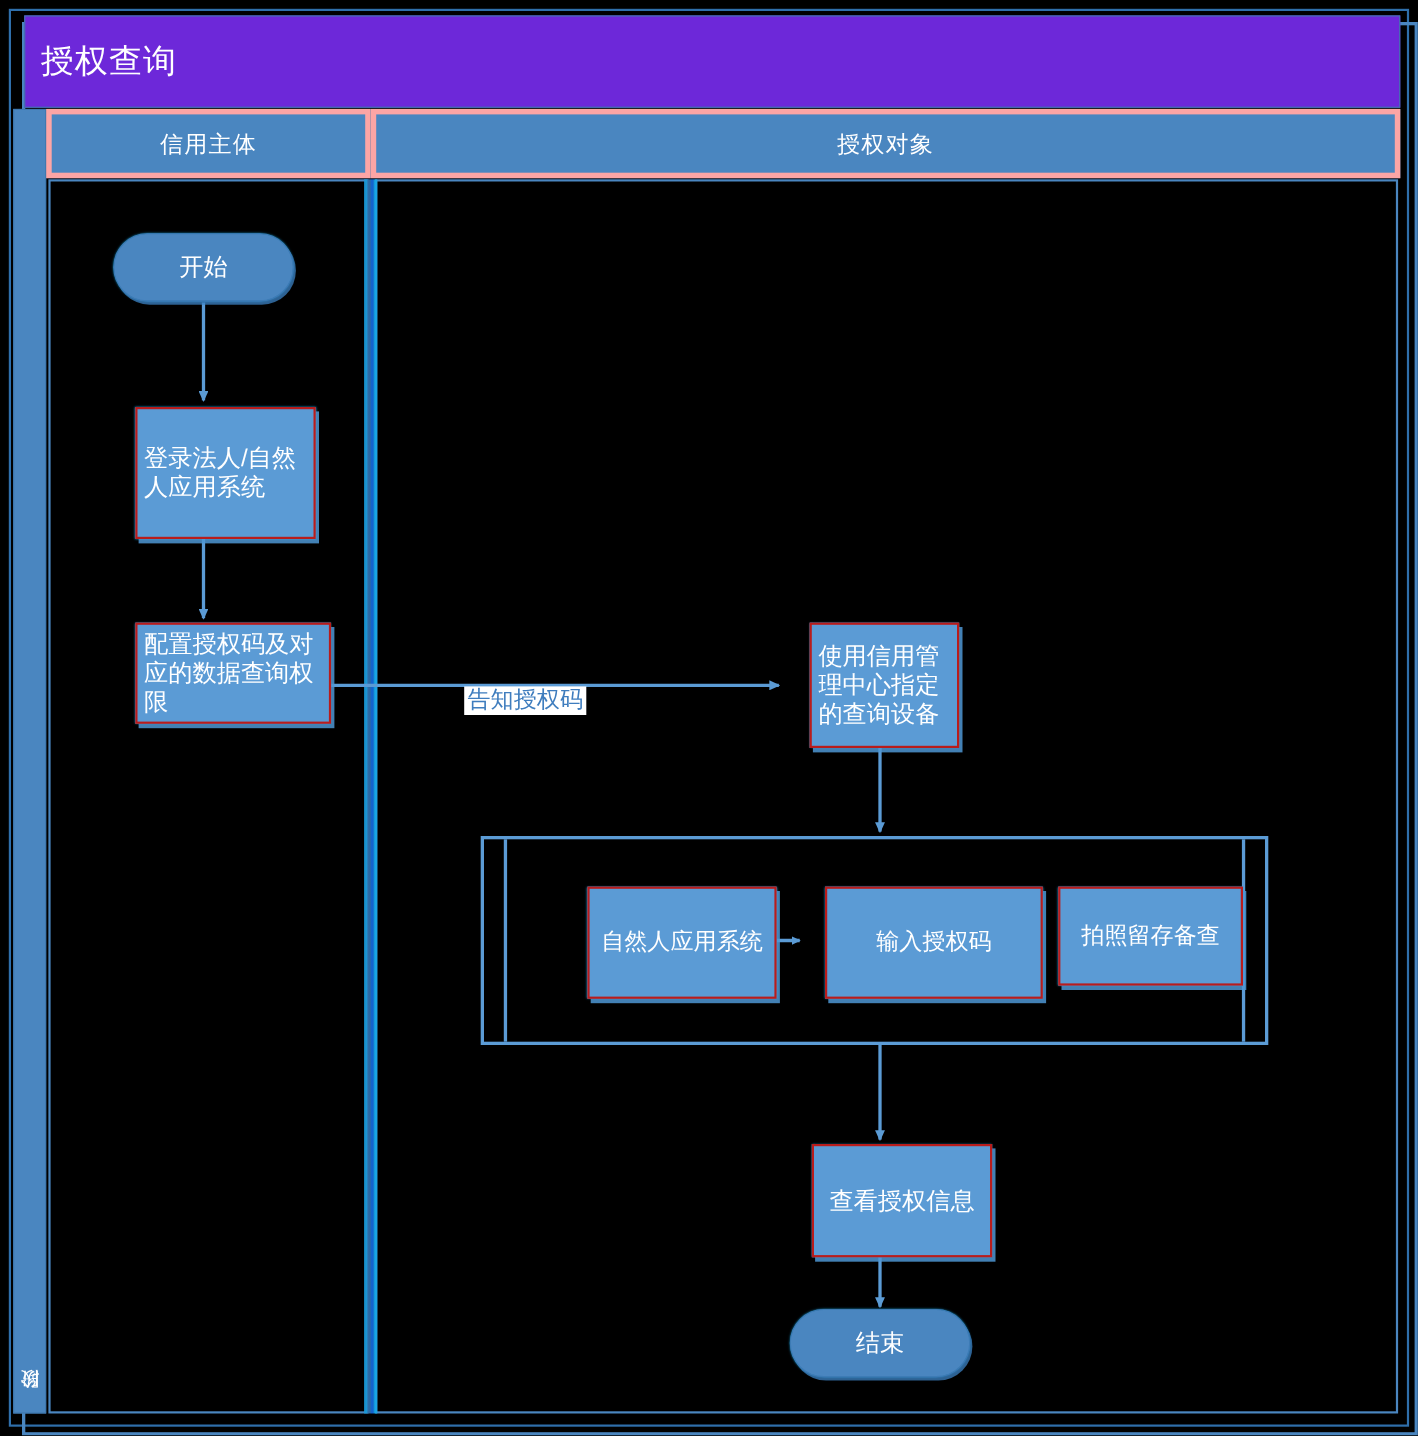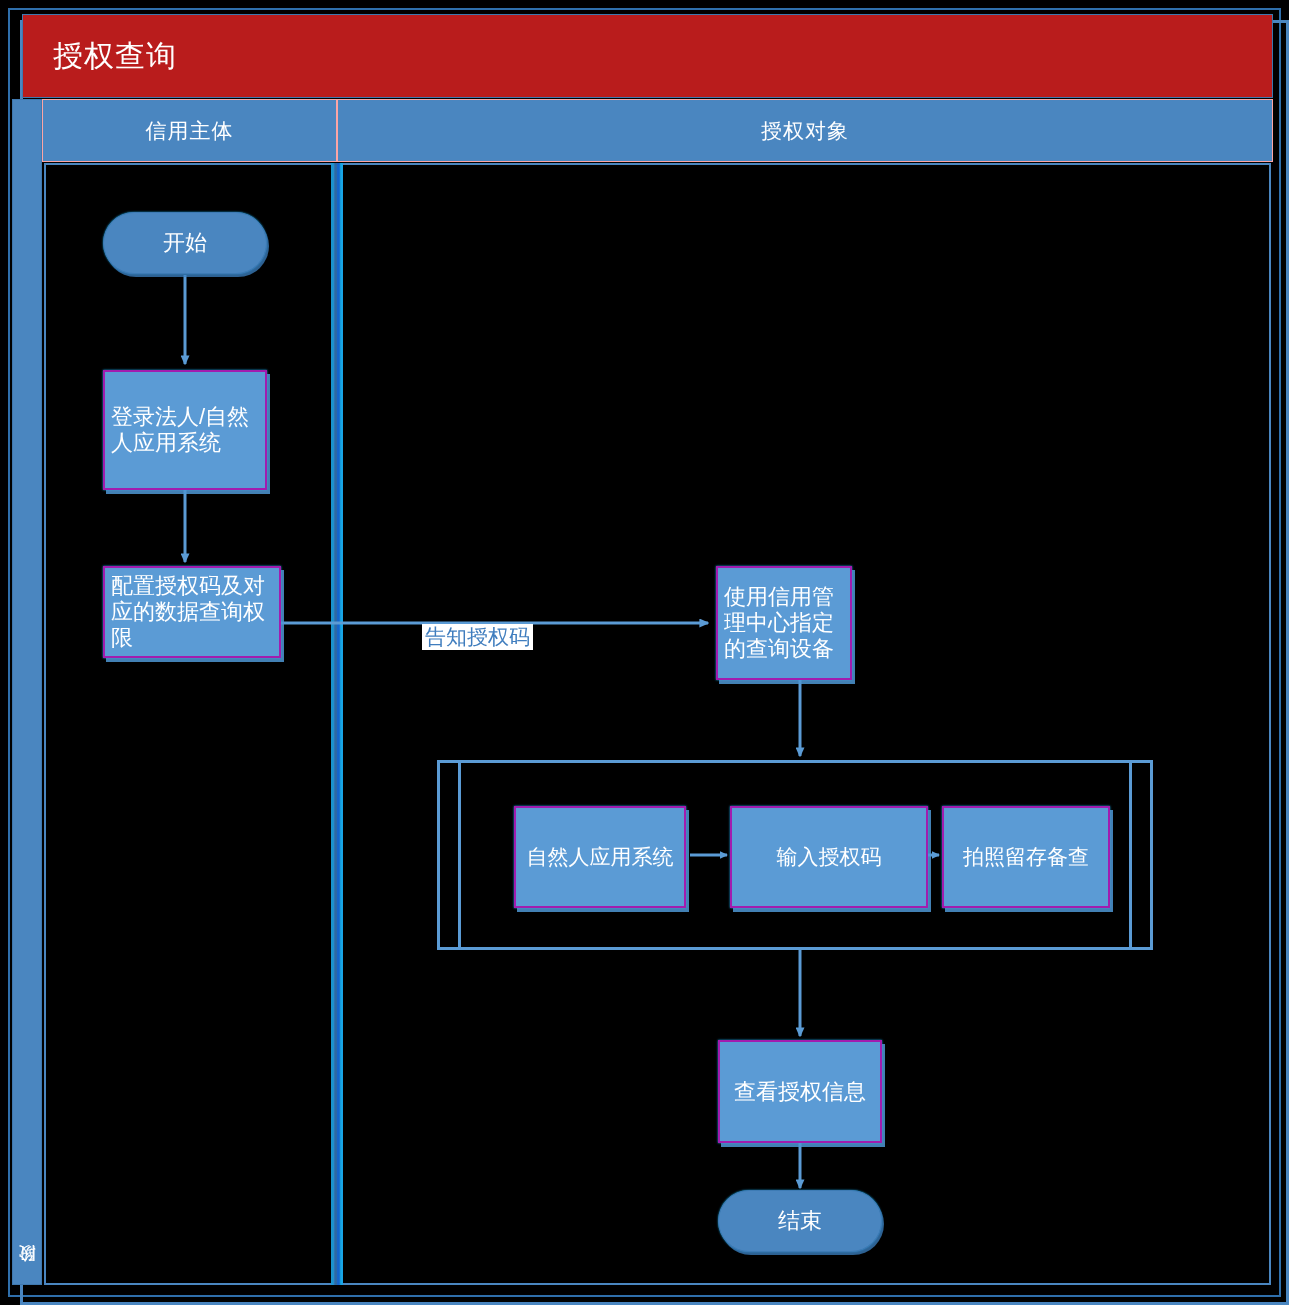--- a/index.html
+++ b/index.html
@@ -37,26 +37,25 @@
     pointer-events: none;
   }
 
   
   #title-banner {
     position: absolute;
     left: 22px;
     top: 14px;
     width: 1251px;
     height: 84px;
-    background: #b91c1c;
+    background: #6d28d9;
     border: 1px solid #3f78ae;
     box-sizing: border-box;
     display: flex;
     align-items: center;
-    padding-left: 16px;
   }
   #title-text {
     color: #ffffff;
     font-size: 30px;
     padding-left: 14px;
     letter-spacing: 1px;
     line-height: 1;
   }
 
   
@@ -81,21 +80,21 @@
     white-space: nowrap;
     letter-spacing: 1px;
   }
 
   
   .lane-header {
     position: absolute;
     top: 99px;
     height: 63px;
     background: #4a86c0;
-    border: 1px solid #fca5a5;
+    border: 5px solid #fca5a5;
     box-sizing: border-box;
     display: flex;
     align-items: center;
     justify-content: center;
     color: #ffffff;
     font-size: 21px;
     letter-spacing: 1px;
   }
   #lane-header-left  { left: 42px;  width: 295px; }
   #lane-header-right { left: 337px; width: 936px; }
@@ -153,24 +152,25 @@
   .terminator {
     background: #4a86c0;
     border: 1px solid #3d7bb5;
     border-radius: 40px;
     font-size: 22px;
     box-shadow: 2px 3px 0 rgba(60,130,195,.75),
                 0 0 2px #18a9e8;
   }
   .process {
     background: #5b9bd5;
-    border: 2px solid #a21caf;
+    border: 2px solid #b91c1c;
     font-size: 22px;
     box-shadow: 3px 4px 0 rgba(78,150,212,.85),
                 0 0 2px #18a9e8;
+    margin-left: 20px;
   }
   .process-sm { font-size: 21px; }
 
   
   #subprocess-group {
     position: absolute;
     left: 437px;
     top: 760px;
     width: 716px;
     height: 190px;
@@ -275,21 +275,21 @@
 </div>
 
 <div class="node process process-sm" style="left:514px; top:806px; width:172px; height:102px;">
   <span class="label">自然人应用系统</span>
 </div>
 
 <div class="node process process-sm" style="left:730px; top:806px; width:198px; height:102px;">
   <span class="label">输入授权码</span>
 </div>
 
-<div class="node process process-sm" style="left:942px; top:806px; width:168px; height:102px;">
+<div class="node process process-sm" style="left:942px; top:806px; width:168px; height:90px;">
   <span class="label">拍照留存备查</span>
 </div>
 
 <div class="node process" style="left:718px; top:1040px; width:164px; height:103px;">
   <span class="label">查看授权信息</span>
 </div>
 
 <div class="node terminator" style="left:718px; top:1190px; width:164px; height:62px;">
   <span class="label">结束</span>
 </div>

